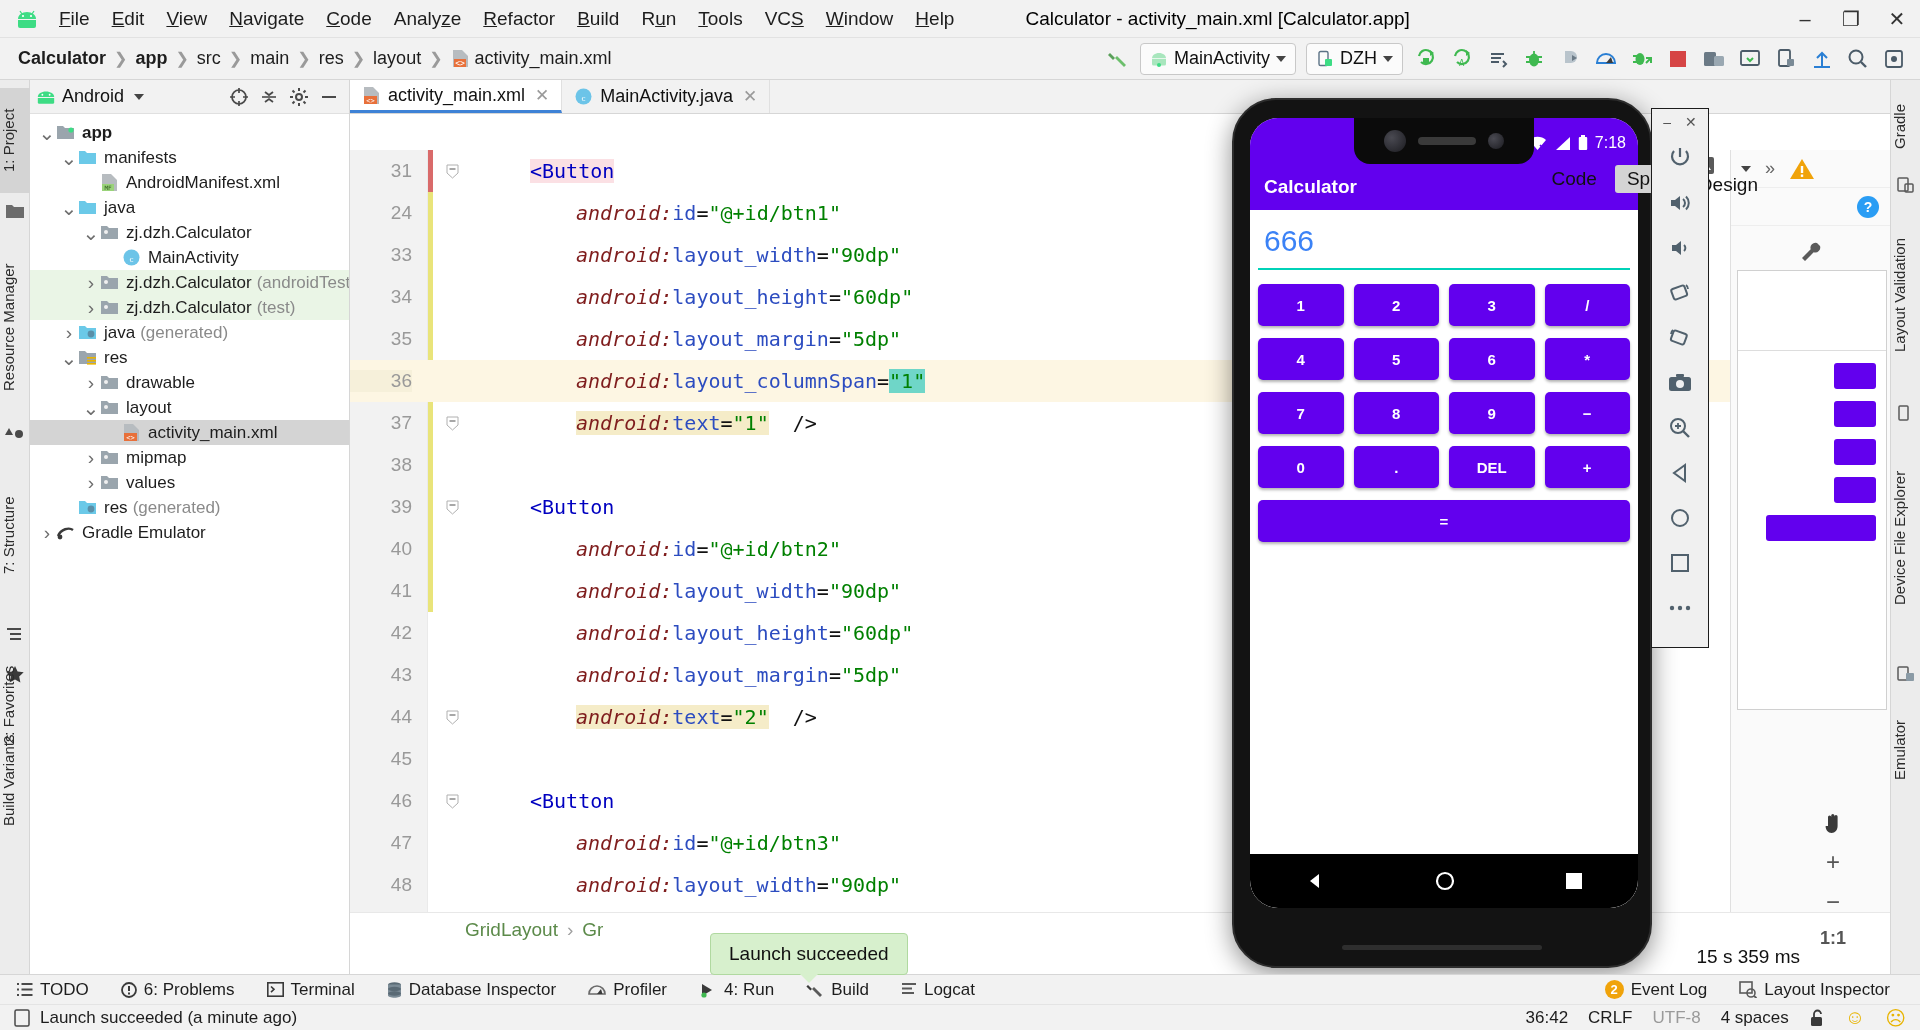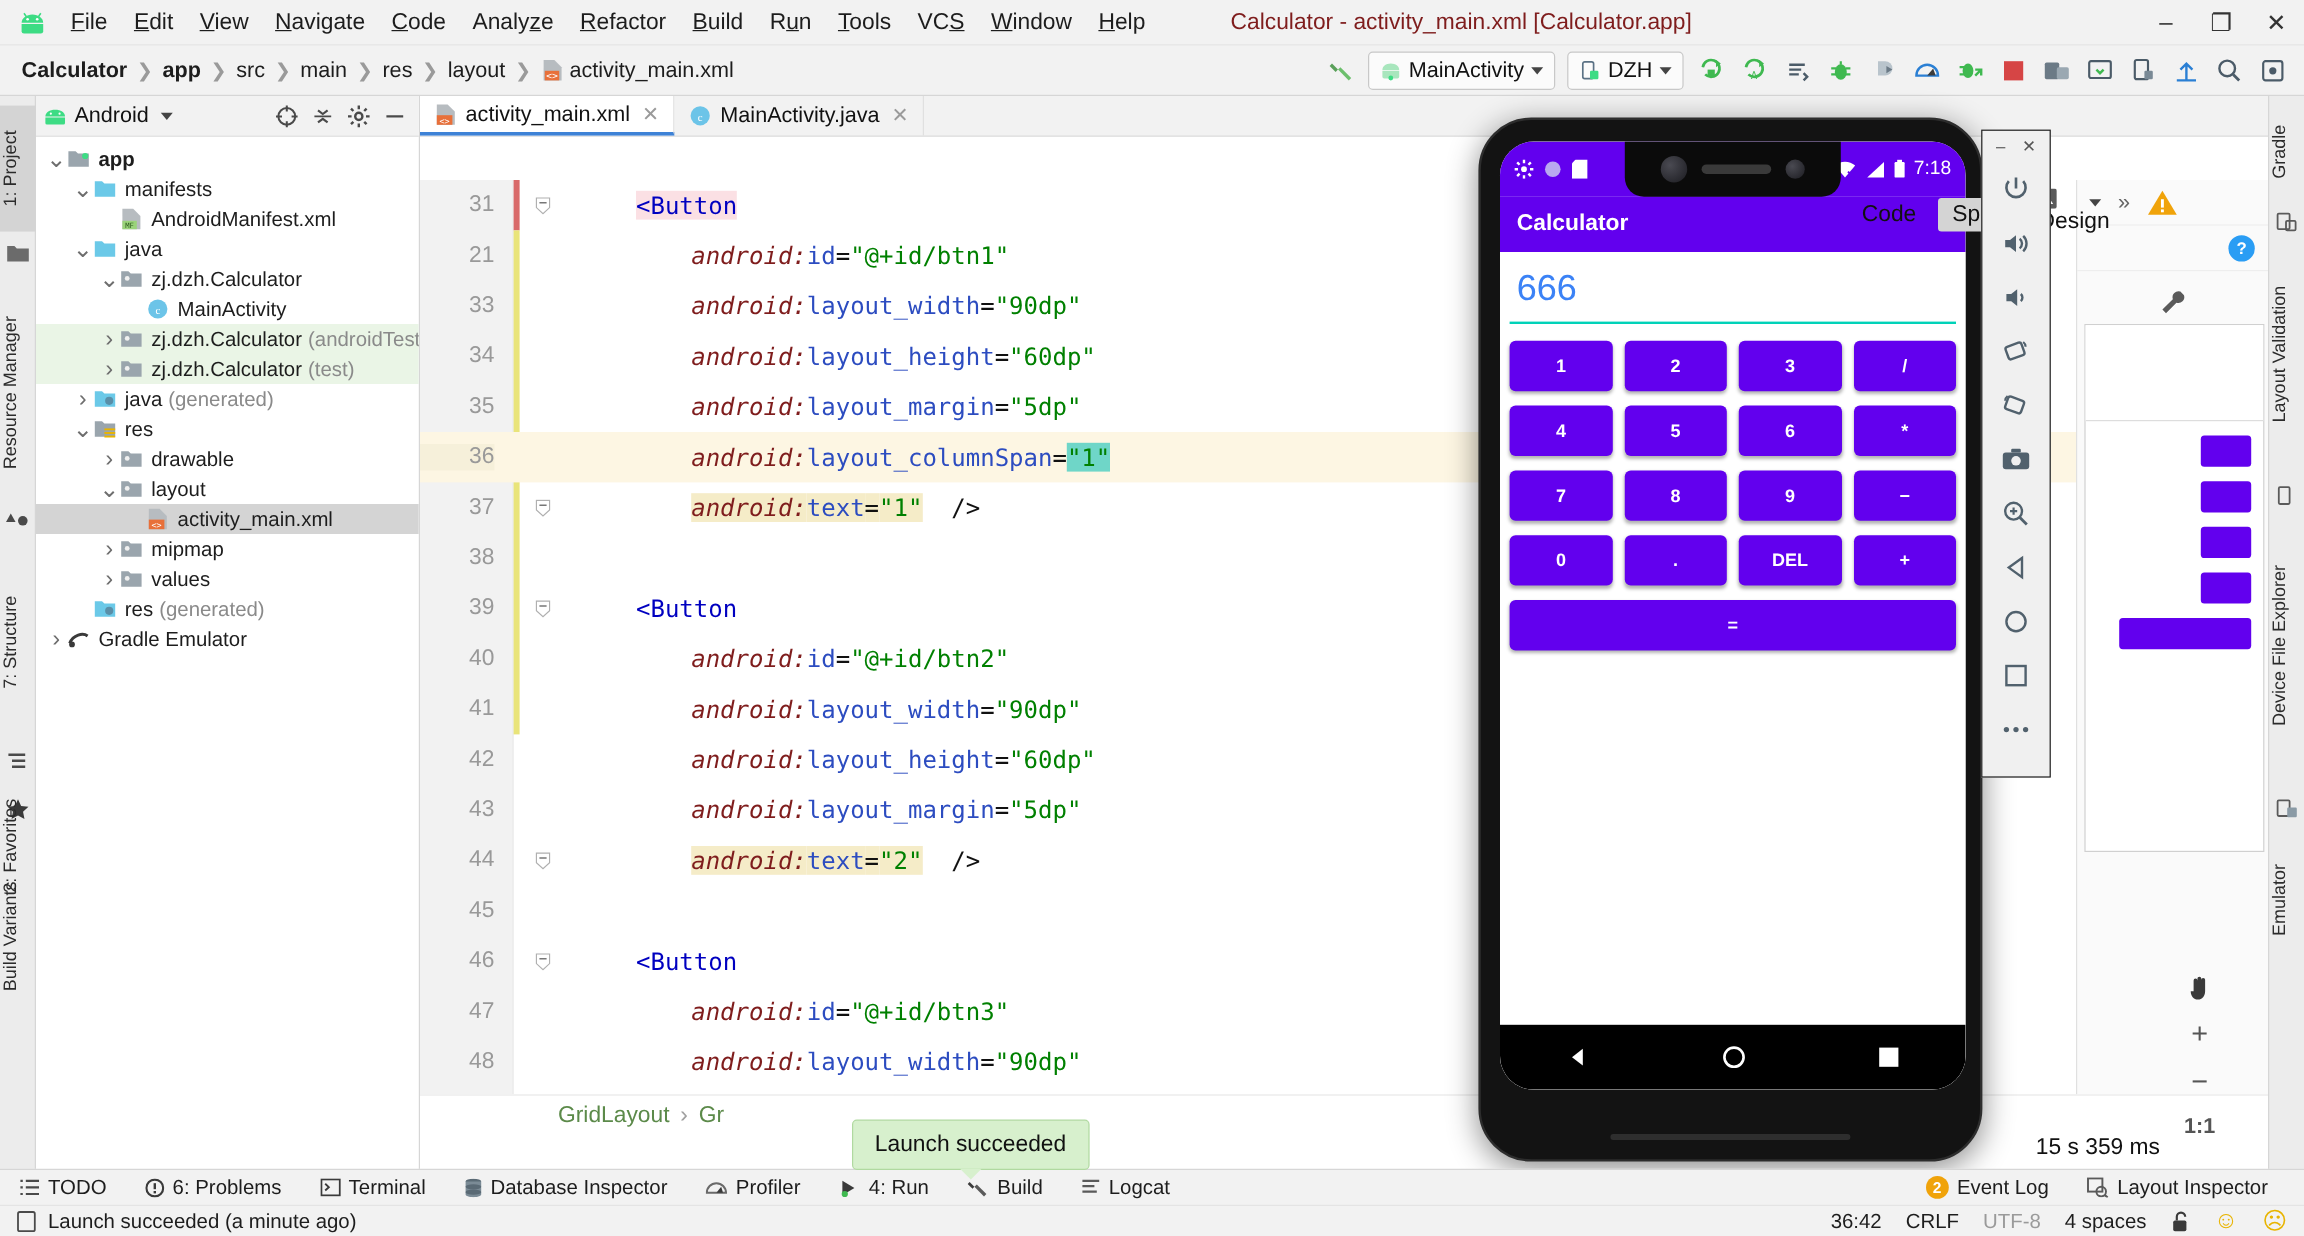--- a/index.html
+++ b/index.html
@@ -20,21 +20,21 @@
     border-bottom: 1px solid #e2e2e2;
   }
   .android-logo { width: 26px; height: 26px; margin: 0 8px 0 14px; position: relative; }
   .android-logo svg { display:block; }
   .menu-item {
     padding: 3px 11px; font-size: 19px; color: #1d1d1d; cursor: default;
     white-space: nowrap;
   }
   .menu-item u { text-decoration: underline; }
   .win-title {
-    margin-left: 60px; color: #7f1d1d; font-size: 19px; white-space: nowrap;
+    margin-left: 60px; color: #000000; font-size: 19px; white-space: nowrap;
   }
   .win-ctrl { position: absolute; top: 0; height: 38px; display: flex; align-items: center; }
   .win-ctrl .wc { width: 46px; height: 38px; display: flex; align-items: center; justify-content: center; color:#333; font-size:20px; }
 
   
   .navbar {
     position: absolute; left: 0; top: 38px; width: 1920px; height: 42px;
     background: #f2f2f2; display: flex; align-items: center;
     border-bottom: 1px solid #d6d6d6;
   }
@@ -172,21 +172,21 @@
   .notch {
     position:absolute; left: 50%; transform: translateX(-50%); top:0; width: 180px; height: 46px;
     background:#0b0b0b; border-bottom-left-radius: 16px; border-bottom-right-radius: 16px; z-index: 4;
     display:flex; align-items:center; justify-content:center; gap: 12px;
   }
   .cam { width: 22px; height:22px; border-radius:50%; background: radial-gradient(circle at 35% 35%, #4a4a52, #1b1b20); }
   .cam.small { width:16px;height:16px; }
   .speaker { width: 58px; height:8px; border-radius:4px; background:#3a3a3a; }
   .statusbar {
     position:absolute; left:0; top:0; width:100%; height:46px; background:#6200ee;
-    display:flex; align-items:center; color:#fff; font-size:16px; z-index:3;
+    display:flex; align-items:center; color:#fff; font-size:16px; z-index:3;flex-direction:column;
   }
   .sb-left { display:flex; align-items:center; gap:8px; padding-left:12px; }
   .sb-right { margin-left:auto; display:flex; align-items:center; gap:7px; padding-right:12px; }
   .appbar {
     position:absolute; left:0; top:46px; width:100%; height:46px; background:#6200ee;
     display:flex; align-items:center; color:#fff; font-weight:bold; font-size:19px; padding-left:14px; z-index:2;
   }
   .calc-body { position:absolute; left:0; top:92px; right:0; bottom:0; background:#fff; }
   .calc-display { padding: 14px 14px 6px 14px; font-size: 30px; color:#3b82f6; }
   .calc-underline { height:2px; background:#00d2b8; margin: 4px 8px 14px 8px; }
@@ -745,21 +745,21 @@
 
       <div class="code-wrap">
         <div class="gutter-strip"></div>
         <div class="strip-r" style="background:#d96a6a;height:42px;top:0"></div>
         <div class="strip-r" style="background:#e9e47a;top:42px;height:420px"></div>
         <div class="code-lines" id="code-lines">
             <div class="cline"><span class="num">31</span><span class="fold"><svg width="13" height="15" viewBox="0 0 13 15">
                   <path d="M1 1h11v8l-5.5 5L1 9z" fill="#fff" stroke="#b0b0b0"></path>
                   <path d="M3.5 5h6" stroke="#777" stroke-width="1.3"></path>
                 </svg></span><span class="txt" style="margin-left: 180px;"><span class="k-tag-hl">&lt;Button</span></span></div>
-            <div class="cline"><span class="num">21</span><span class="txt" style="margin-left: 226px;"><span class="k-attr">android:</span><span class="k-attrname">id</span><span class="k-punct">=</span><span class="k-str">"@+id/btn1"</span></span></div>
+            <div class="cline"><span class="num">24</span><span class="txt" style="margin-left: 226px;"><span class="k-attr">android:</span><span class="k-attrname">id</span><span class="k-punct">=</span><span class="k-str">"@+id/btn1"</span></span></div>
             <div class="cline"><span class="num">33</span><span class="txt" style="margin-left: 226px;"><span class="k-attr">android:</span><span class="k-attrname">layout_width</span><span class="k-punct">=</span><span class="k-str">"90dp"</span></span></div>
             <div class="cline"><span class="num">34</span><span class="txt" style="margin-left: 226px;"><span class="k-attr">android:</span><span class="k-attrname">layout_height</span><span class="k-punct">=</span><span class="k-str">"60dp"</span></span></div>
             <div class="cline"><span class="num">35</span><span class="txt" style="margin-left: 226px;"><span class="k-attr">android:</span><span class="k-attrname">layout_margin</span><span class="k-punct">=</span><span class="k-str">"5dp"</span></span></div>
             <div class="cline hl-yellow"><span class="num">36</span><span class="txt" style="margin-left: 226px;"><span class="k-attr">android:</span><span class="k-attrname">layout_columnSpan</span><span class="k-punct">=</span><span class="k-str hl-teal">"1"</span></span></div>
             <div class="cline"><span class="num">37</span><span class="fold"><svg width="13" height="15" viewBox="0 0 13 15">
                   <path d="M1 1h11v8l-5.5 5L1 9z" fill="#fff" stroke="#b0b0b0"></path>
                   <path d="M3.5 5h6" stroke="#777" stroke-width="1.3"></path>
                 </svg></span><span class="txt" style="margin-left: 226px;"><span class="k-attr hl-tan">android:</span><span class="k-attrname hl-tan">text</span><span class="k-punct hl-tan">=</span><span class="k-str hl-tan">"1"</span><span class="k-punct">  </span><span class="k-punct">/&gt;</span></span></div>
             <div class="cline"><span class="num">38</span><span class="txt" style="margin-left: 180px;"></span></div>
             <div class="cline"><span class="num">39</span><span class="fold"><svg width="13" height="15" viewBox="0 0 13 15">

